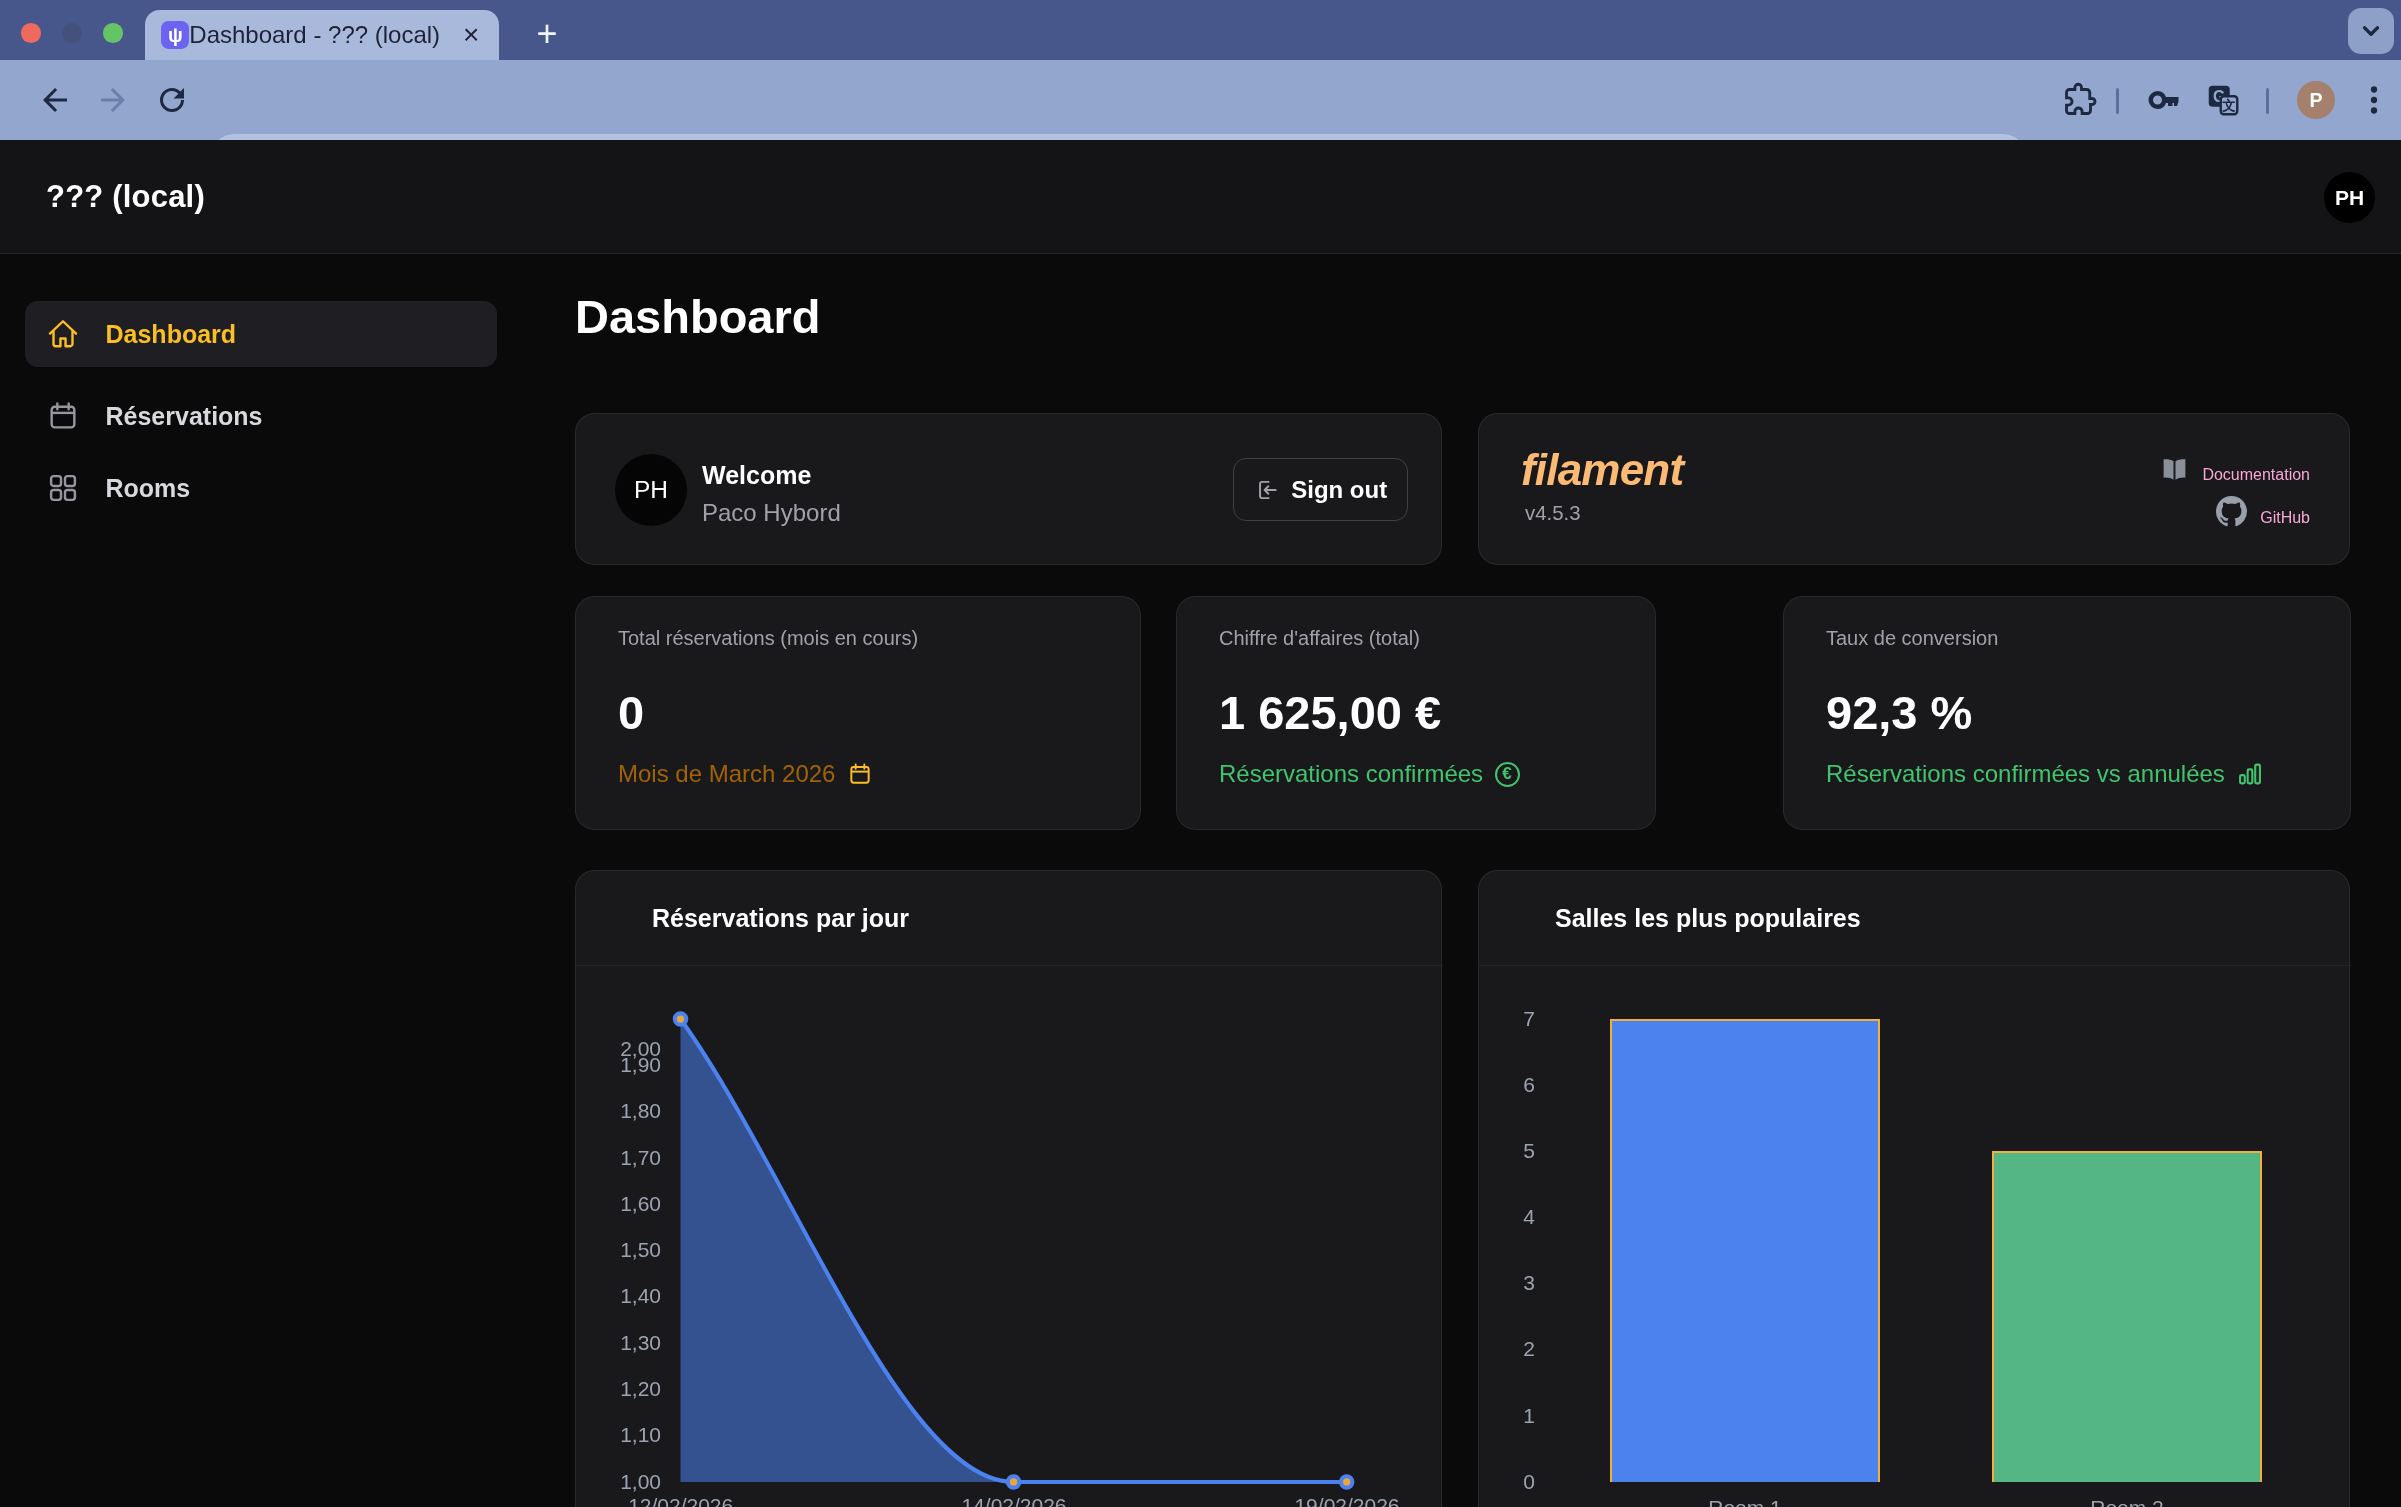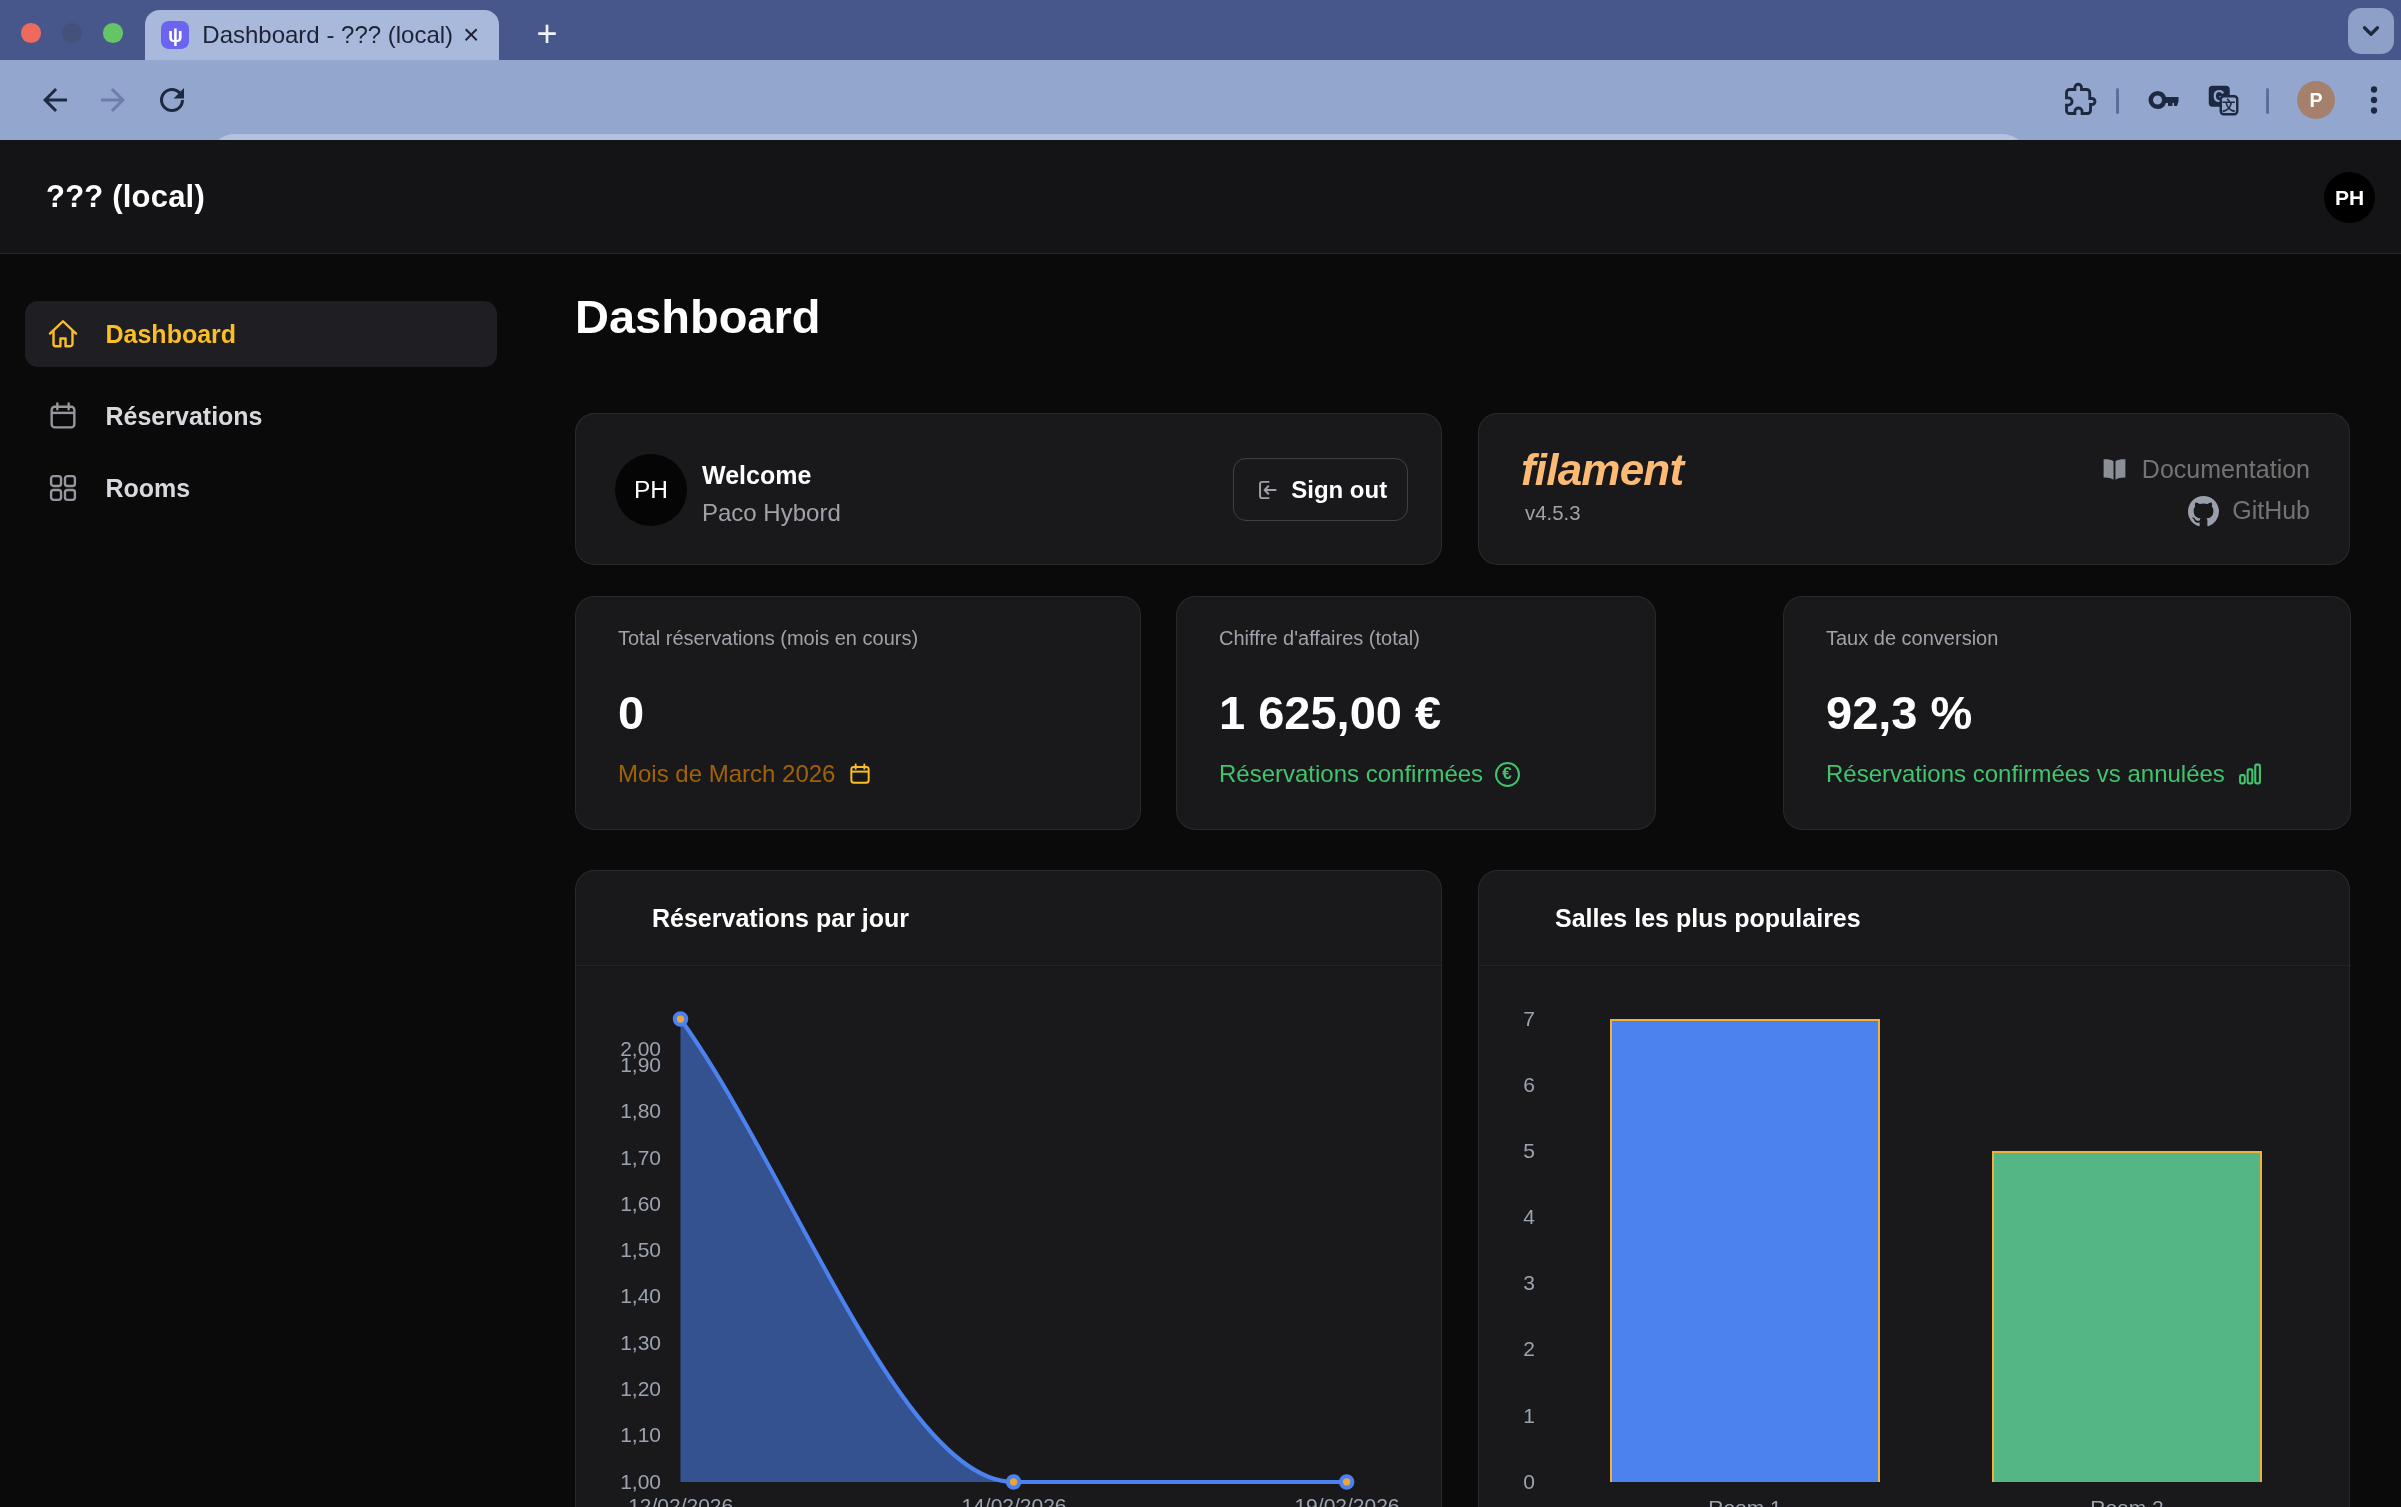--- a/index.html
+++ b/index.html
@@ -21,21 +21,21 @@
     left:145px; top:9.8px; width:354px; height:51px;
     background:#a9b9dc; border-radius:14.7px 14.7px 0 0;
     display:flex; align-items:center; padding:0 16.3px;
   }
   .favicon {
     width:28px; height:28px; border-radius:7.4px; background:#6d63f1;
     color:#ffffff; font-size:19.6px; font-weight:700;
     display:flex; align-items:center; justify-content:center; flex:0 0 auto;
   }
   .tab-title {
-    margin-left:13px; font-size:24px; color:#1d2335; white-space:nowrap;
+    font-size:24px; color:#1d2335; white-space:nowrap;
     overflow:hidden; flex:1 1 auto;
   }
   .tab-close { flex:0 0 auto; font-size:28px; color:#1d2335; line-height:1; padding:0 3.3px; }
   .newtab-btn {
     left:529px; top:16.3px; width:36px; height:36px; color:#eef2fa; font-size:36px;
     display:flex; align-items:center; justify-content:center; line-height:1;
   }
   .tabsearch-btn {
     left:2348px; top:8.2px; width:46px; height:46px; border-radius:13px; background:#8ca0c8;
     display:flex; align-items:center; justify-content:center;
@@ -101,21 +101,21 @@
     left:657px; top:44px; width:175px; height:63px; border-radius:13px;
     border:0.8px solid #3f3f46; display:flex; align-items:center; justify-content:center;
     color:#ffffff; font-size:24px; font-weight:600; gap:11.4px; background:transparent;
   }
   .filament-card { left:1478px; top:158px; width:872px; height:152px; }
   .filament-logo {
     left:42px; top:31px; font-size:44px; font-weight:800; font-style:italic;
     color:#fdba74; letter-spacing:-0.8px;
   }
   .filament-version { left:46px; top:88px; font-size:20.4px; color:#a1a1aa; }
-  .fl-link { right:39px; display:flex; align-items:flex-start; gap:13px; color:#737373; font-size:25px; font-weight:500; }
+  .fl-link { right:39px; display:flex; align-items:flex-end; gap:13px; color:#f9a8d4; font-size:16px; font-weight:500; }
   .fl-doc { top:41px; }
   .fl-git { top:82px; }
 
   
   .stat-card { top:341px; height:234px; padding:0; }
   .stat-label { left:42px; top:30px; font-size:20px; color:#a1a1aa; }
   .stat-value { left:42px; top:88px; font-size:47px; font-weight:700; color:#ffffff; }
   .stat-desc  { left:42px; top:163px; font-size:24px; font-weight:500; display:flex; align-items:center; gap:11.4px; }
   .stat-desc.amber { color:#a16207; }
   .stat-desc.green { color:#41c46d; }

